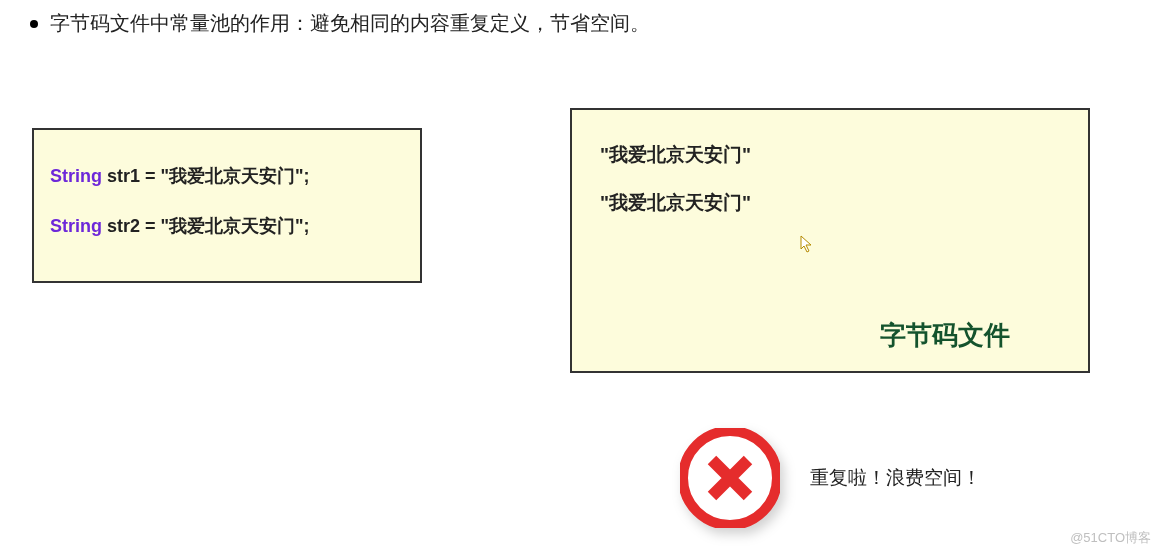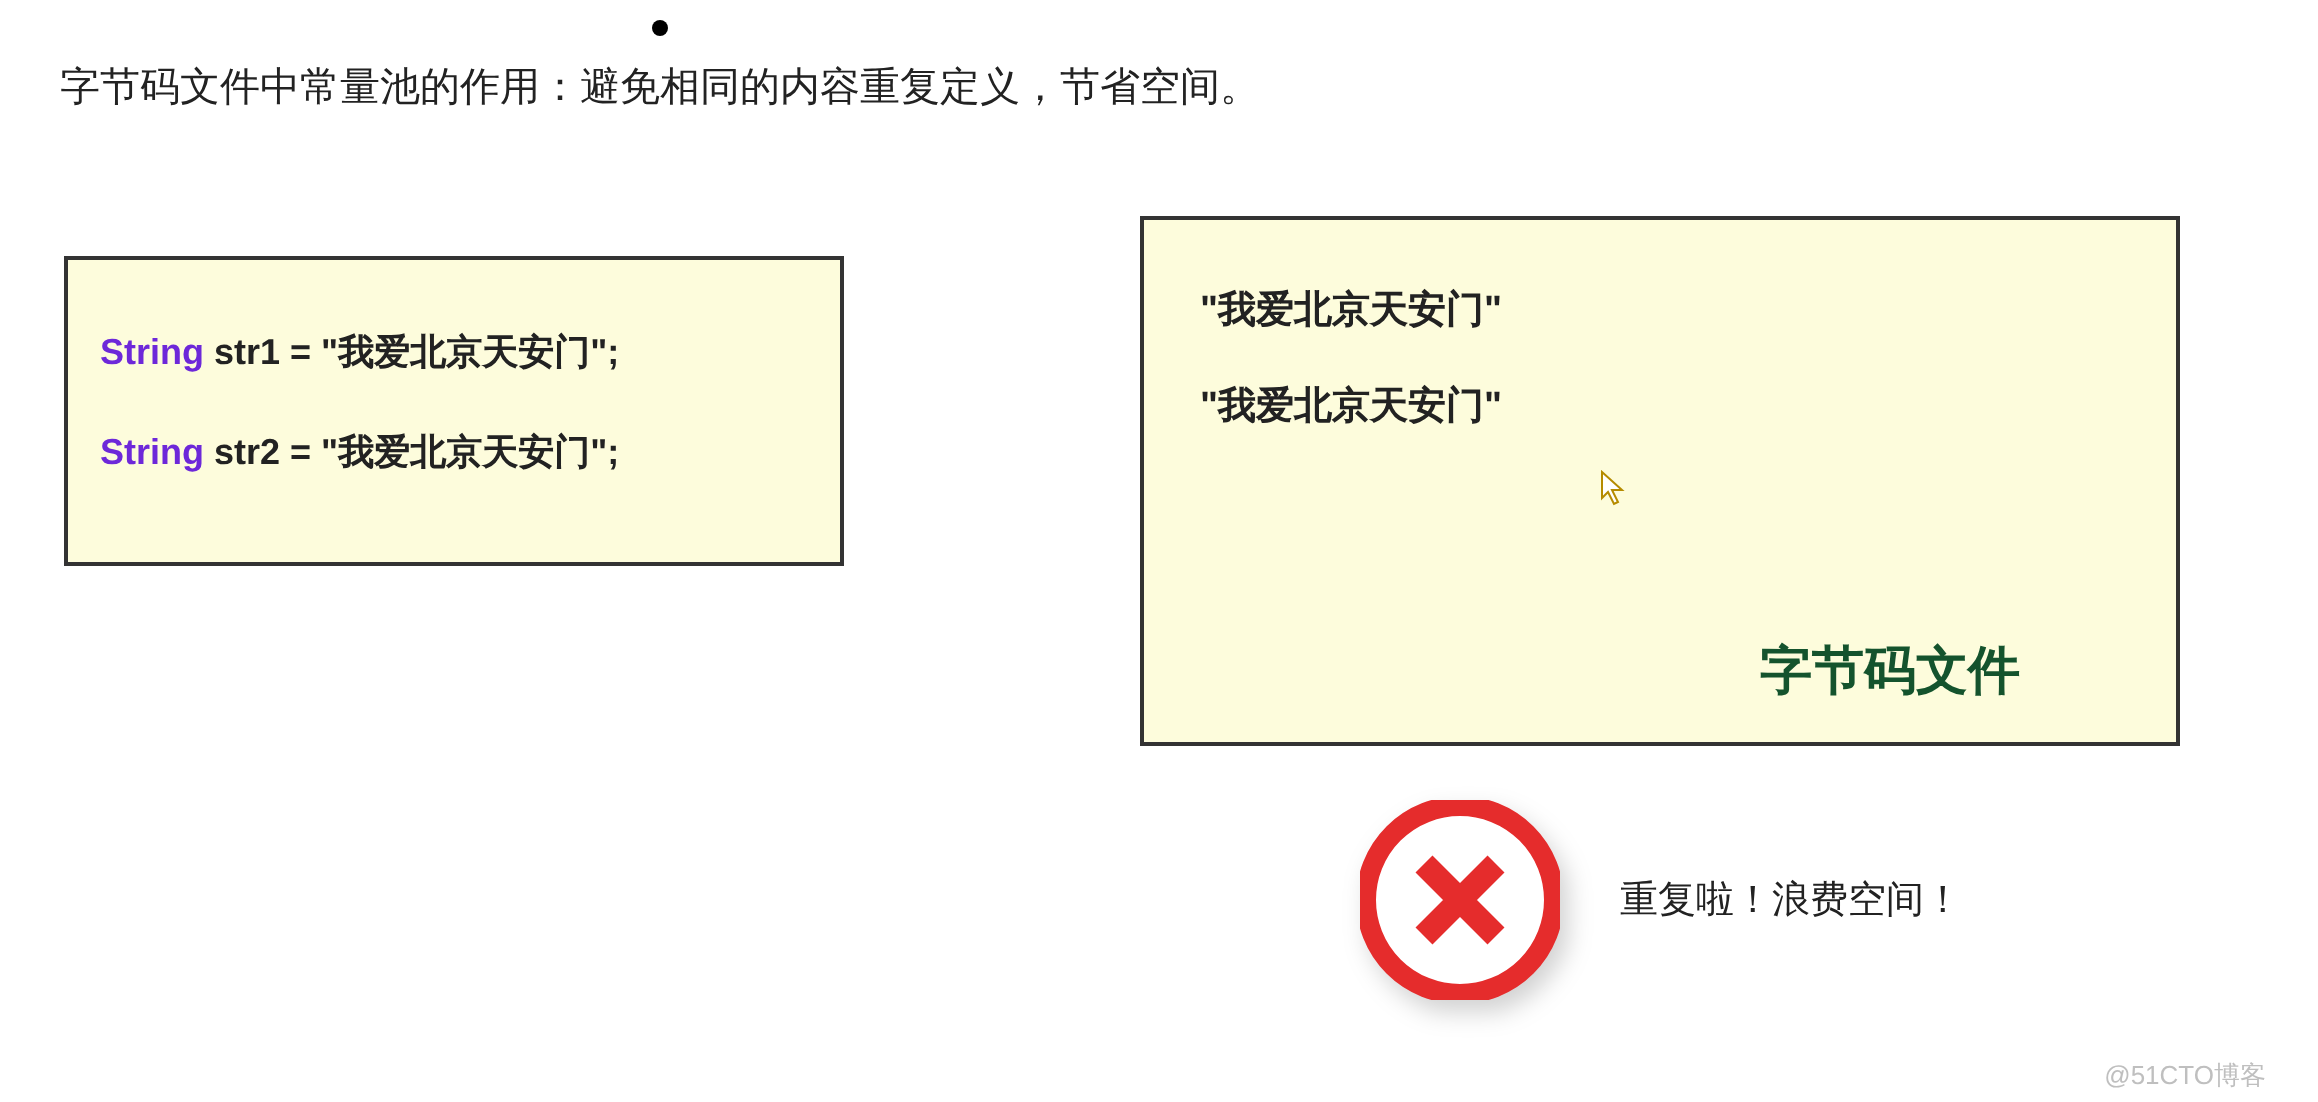--- a/index.html
+++ b/index.html
@@ -11,21 +11,20 @@
       position: relative;
       overflow: hidden;
     }
     .bullet-row {
       position: absolute;
       top: 10px;
       left: 30px;
       display: flex;
       align-items: center;
       gap: 12px;
-      flex-direction: column;
     }
     .bullet-dot {
       width: 8px;
       height: 8px;
       background: #000;
       border-radius: 50%;
     }
     .bullet-text {
       font-size: 20px;
       color: #222;
@@ -73,41 +72,41 @@
     }
     .cursor {
       position: absolute;
       top: 235px;
       left: 800px;
       font-size: 16px;
       color: #c9a400;
     }
     .error-row {
       position: absolute;
-      top: 400px;
+      top: 428px;
       left: 680px;
       display: flex;
       align-items: center;
       gap: 30px;
     }
     .x-badge {
       width: 100px;
       height: 100px;
       position: relative;
       filter: drop-shadow(4px 6px 6px rgba(0,0,0,0.18));
     }
     .x-badge svg { width: 100%; height: 100%; }
     .error-text {
       font-size: 19px;
       color: #222;
     }
     .watermark {
       position: absolute;
       bottom: 4px;
-      right: 26px;
+      right: 8px;
       font-size: 13px;
       color: #bfbfbf;
     }
   </style>
 </head>
 <body>
 
 <div class="bullet-row">
   <span class="bullet-dot"></span>
   <span class="bullet-text">字节码文件中常量池的作用：避免相同的内容重复定义，节省空间。</span>

